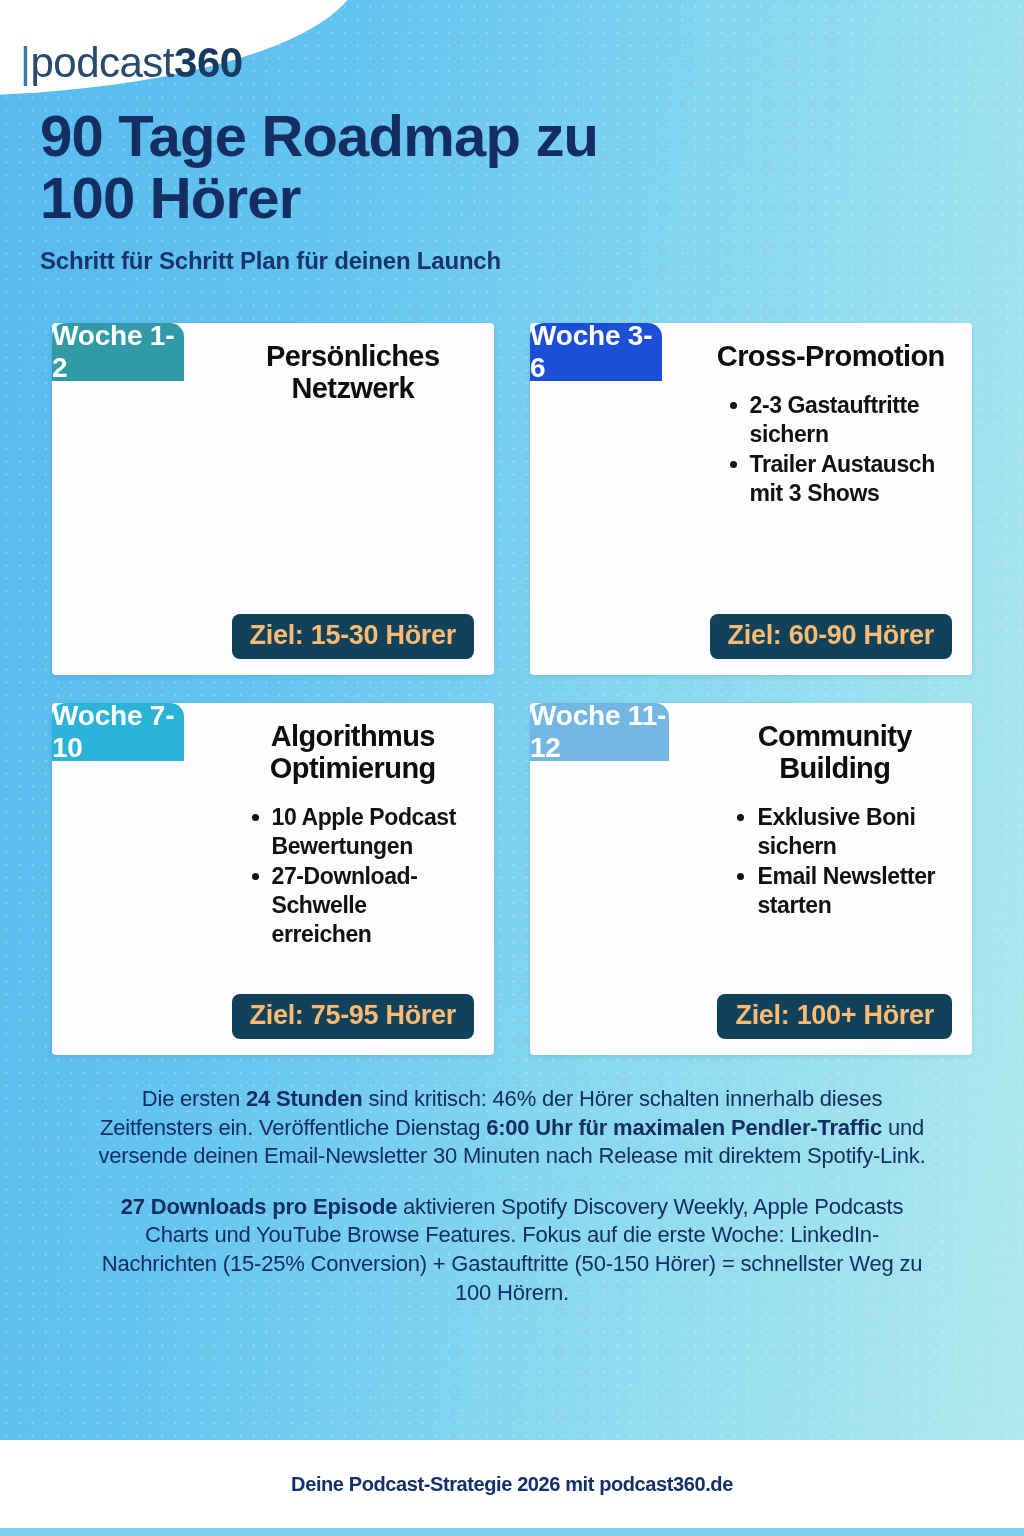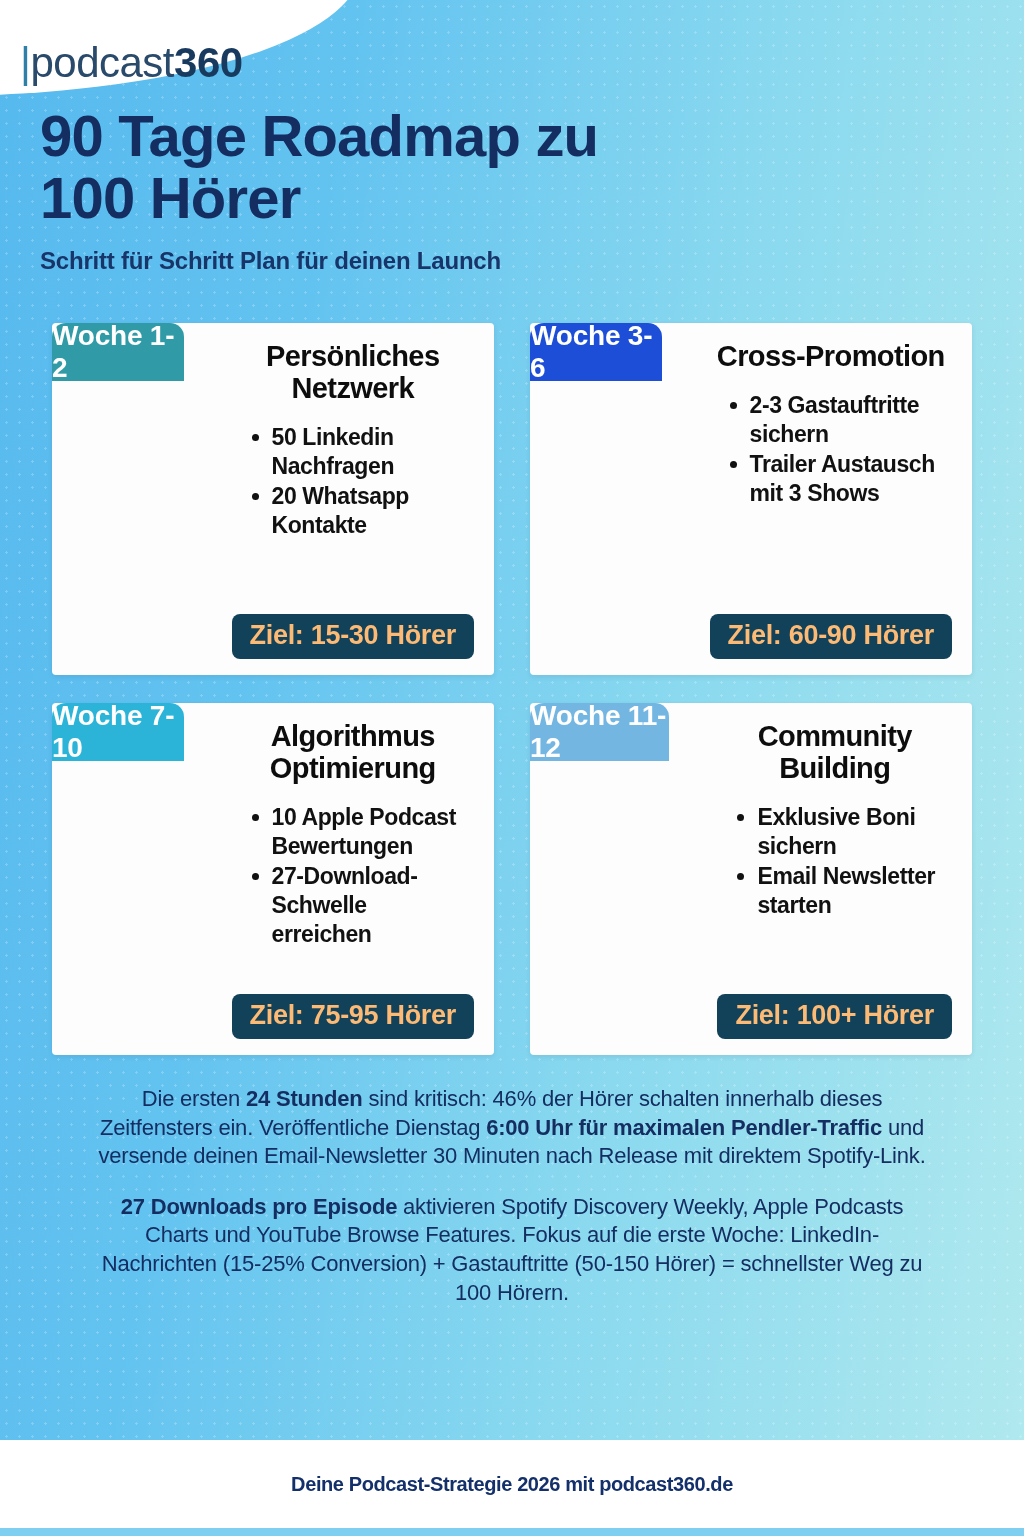--- a/index.html
+++ b/index.html
@@ -239,24 +239,20 @@
     <div class="subtitle">Schritt für Schritt Plan für deinen Launch</div>
   </div>
 
   <div class="grid" id="grid">
       <div class="card">
         <div class="card-head" style="background: rgb(48, 155, 166);">
           <div class="card-head-label">Woche 1-2</div>
         </div>
         <div class="card-body">
           <div class="card-title">Persönliches Netzwerk</div>
-          <ul class="card-list">
-            <li>50 Linkedin Nachfragen</li>
-            <li>20 Whatsapp Kontakte</li>
-          </ul>
           <div class="goal-row">
             <div class="goal-badge">Ziel: 15-30 Hörer</div>
           </div>
         </div>
       </div>
       <div class="card">
         <div class="card-head" style="background: #1d4ed8;">
           <div class="card-head-label">Woche 3-6</div>
         </div>
         <div class="card-body">

